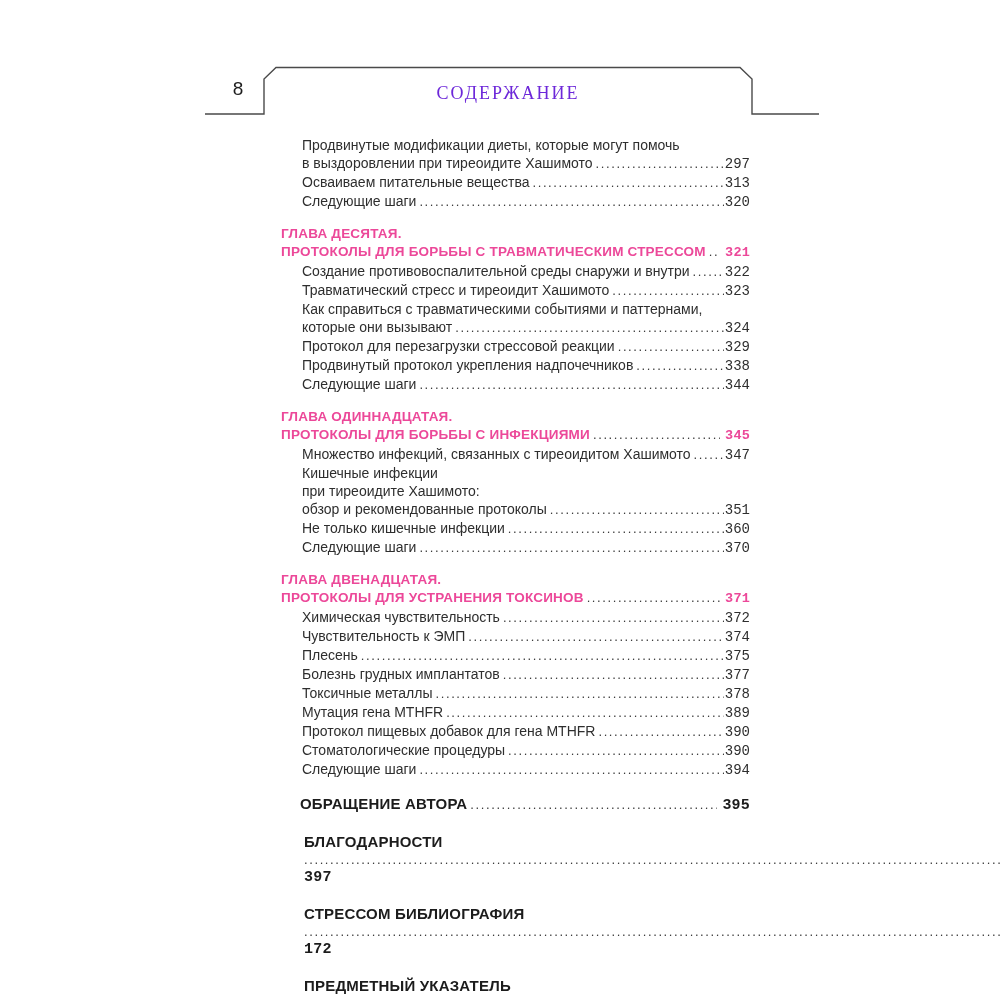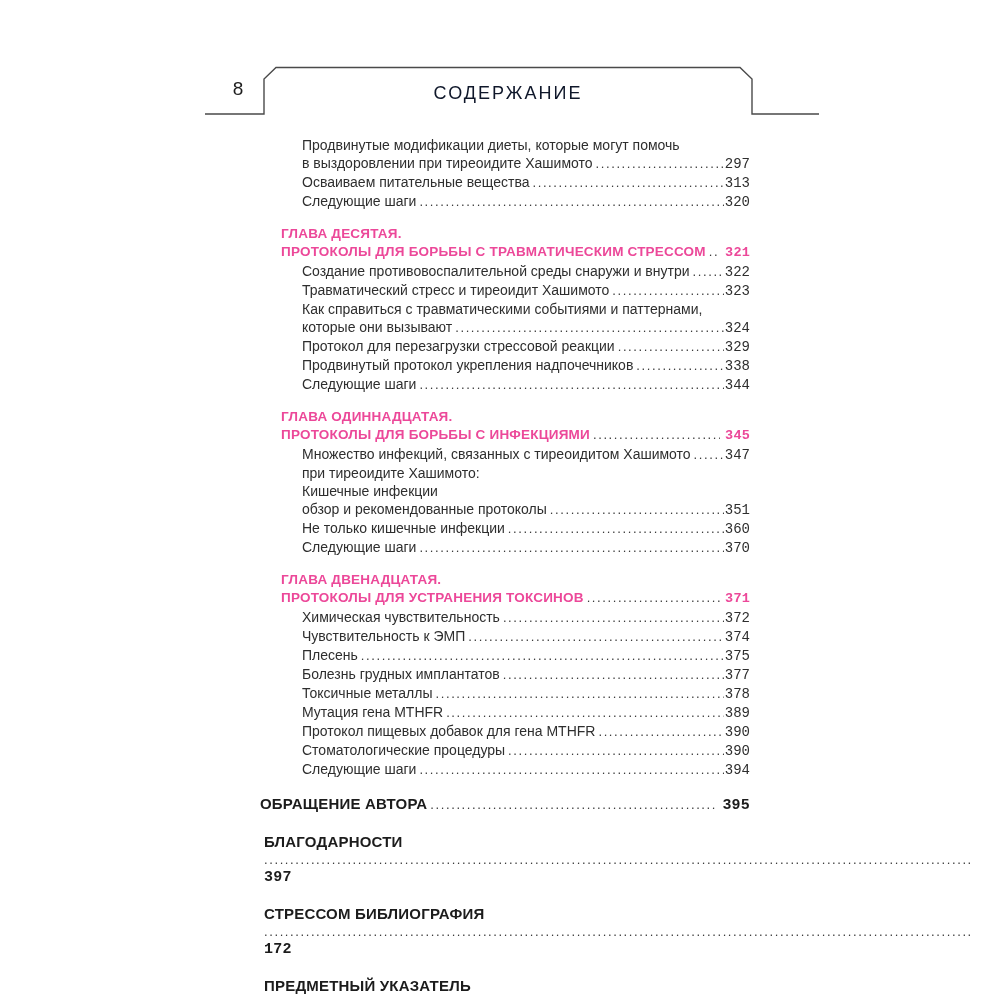--- a/index.html
+++ b/index.html
@@ -30,25 +30,25 @@
     font-size: 19px;
     line-height: 1;
     color: #1e1e1e;
   }
   .running-title {
     position: absolute;
     left: 276px;
     top: 84px;
     width: 464px;
     text-align: center;
-    font-family: Liberation Sans, sans-serif;
+    font-family: Liberation Serif, serif;
     font-size: 18px;
     letter-spacing: 2px;
     line-height: 1;
-    color: #0f172a;
+    color: #6d28d9;
   }
   .toc {
     position: absolute;
     left: 260px;
     top: 136px;
     width: 490px;
     font-size: 14px;
     line-height: 18px;
   }
   .group { margin-bottom: 14px; }
@@ -90,20 +90,21 @@
   .chap .pg, .back .pg { margin-left: 4px; }
   .backmatter {
     margin-top: 0;
     padding-top: 2px;
   }
   .back {
     font-weight: bold;
     font-size: 15px;
     color: #1c1c1c;
     letter-spacing: 0.2px;
+    margin-left: 40px;
   }
   .back + .back { margin-top: 18px; flex-direction: column; }
 </style>
 </head>
 <body>
 
 <div class="page">
 
   <svg class="header-rule" width="1000" height="130" viewBox="0 0 1000 130">
     <polyline points="205,114 264,114 264,79 276,67.5 740,67.5 752,79 752,114 819,114" fill="none" stroke="#4a4a4a" stroke-width="1.4"></polyline>
@@ -187,24 +188,24 @@
         <span class="t">ПРОТОКОЛЫ ДЛЯ БОРЬБЫ С ИНФЕКЦИЯМИ</span>
         <span class="dots"></span>
         <span class="pg">345</span>
       </div>
       <div class="row item">
         <span class="t">Множество инфекций, связанных с тиреоидитом Хашимото</span>
         <span class="dots"></span>
         <span class="pg">347</span>
       </div>
       <div class="row item">
+        <span class="t">Кишечные инфекции</span>
+      </div>
+      <div class="row item">
         <span class="t">при тиреоидите Хашимото:</span>
-      </div>
-      <div class="row item">
-        <span class="t">Кишечные инфекции</span>
       </div>
       <div class="row item">
         <span class="t">обзор и рекомендованные протоколы</span>
         <span class="dots"></span>
         <span class="pg">351</span>
       </div>
       <div class="row item">
         <span class="t">Не только кишечные инфекции</span>
         <span class="dots"></span>
         <span class="pg">360</span>

